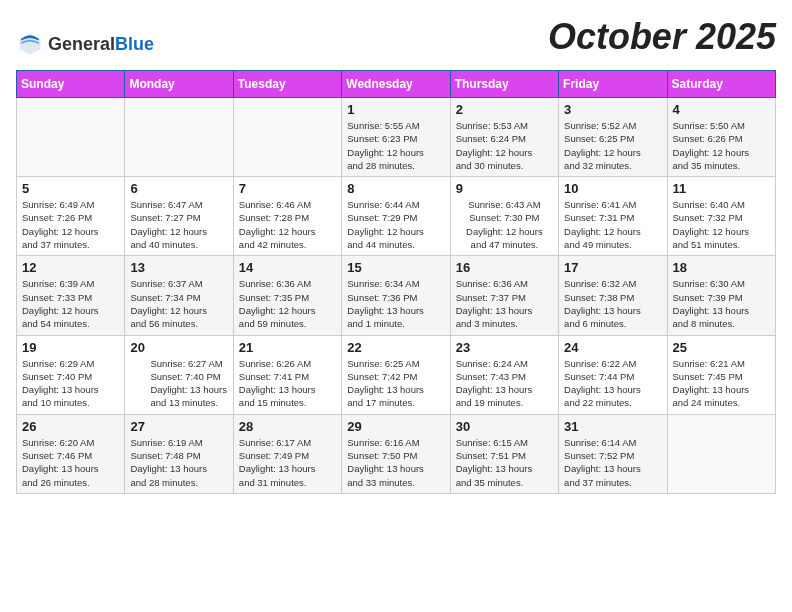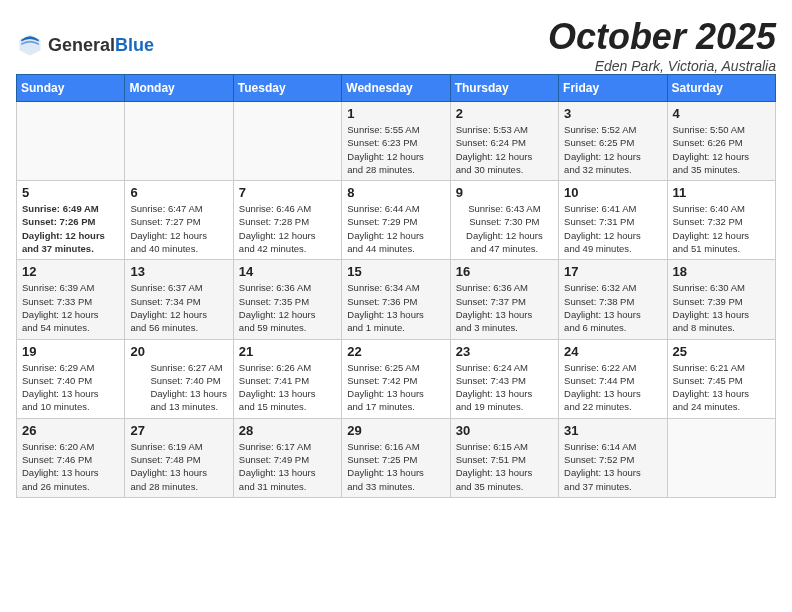--- a/index.html
+++ b/index.html
@@ -5,22 +5,23 @@
     * { box-sizing: border-box; margin: 0; padding: 0; }
     body {
       font-family: Arial, sans-serif;
       background: #fff;
       width: 792px;
       min-height: 612px;
       padding: 16px;
     }
     .header {
       display: flex;
-      align-items: center;
+      align-items: flex-end;
       justify-content: space-between;
+      margin-bottom: 12px;
     }
     .logo {
       display: flex;
       align-items: center;
       gap: 4px;
     }
     .logo-icon {
       width: 28px;
       height: 28px;
     }
@@ -36,21 +37,21 @@
     .title-location {
       font-size: 14px;
       color: #444;
     }
     .calendar {
       width: 100%;
       border-collapse: collapse;
       border: 1px solid #ccc;
     }
     .calendar th {
-      background-color: #3b82f6;
+      background-color: #d946ef;
       color: #fff;
       font-size: 12px;
       font-weight: bold;
       padding: 6px 4px;
       text-align: left;
       border: 1px solid #2060a0;
     }
     .calendar td {
       vertical-align: top;
       border: 1px solid #ccc;
@@ -93,21 +94,20 @@
       <polygon points="16,4 28,10 28,22 16,28 4,22 4,10" fill="#1a6bbf" opacity="0.15"></polygon>
       <path d="M6 10 Q16 2 26 10 L26 12 Q16 6 6 12 Z" fill="#1a6bbf"></path>
       <path d="M6 14 Q16 8 26 14 L26 16 Q16 10 6 16 Z" fill="#1a6bbf" opacity="0.6"></path>
     </svg>
     <div>
       <span style="font-size:18px;font-weight:bold;color:#333;">General</span><span style="font-size:18px;font-weight:bold;color:#1a6bbf;">Blue</span>
     </div>
   </div>
   <div class="title-block">
     <div class="title-month">October 2025</div>
-    <div class="title-location">Eden Park, Victoria, Australia</div>
   </div>
 </div>
 
 <table class="calendar">
   <thead>
     <tr>
     <th>Sunday</th>
         <th>Monday</th>
         <th>Tuesday</th>
         <th>Wednesday</th>
@@ -146,21 +146,21 @@
           <span class="day-number">4</span>
           <div class="day-info" style="white-space: pre-line;">Sunrise: 5:50 AM
 Sunset: 6:26 PM
 Daylight: 12 hours
 and 35 minutes.</div>
         </td>
       </tr>
       <tr>
         <td>
           <span class="day-number">5</span>
-          <div class="day-info" style="white-space: pre-line; font-weight: bold;">Sunrise: 6:49 AM
+          <div class="day-info" style="white-space: pre-line;">Sunrise: 6:49 AM
 Sunset: 7:26 PM
 Daylight: 12 hours
 and 37 minutes.</div>
         </td>
         <td>
           <span class="day-number">6</span>
           <div class="day-info" style="white-space: pre-line;">Sunrise: 6:47 AM
 Sunset: 7:27 PM
 Daylight: 12 hours
 and 40 minutes.</div>
@@ -321,21 +321,21 @@
         <td>
           <span class="day-number">28</span>
           <div class="day-info" style="white-space: pre-line;">Sunrise: 6:17 AM
 Sunset: 7:49 PM
 Daylight: 13 hours
 and 31 minutes.</div>
         </td>
         <td>
           <span class="day-number">29</span>
           <div class="day-info" style="white-space: pre-line;">Sunrise: 6:16 AM
-Sunset: 7:25 PM
+Sunset: 7:50 PM
 Daylight: 13 hours
 and 33 minutes.</div>
         </td>
         <td>
           <span class="day-number">30</span>
           <div class="day-info" style="white-space: pre-line;">Sunrise: 6:15 AM
 Sunset: 7:51 PM
 Daylight: 13 hours
 and 35 minutes.</div>
         </td>

